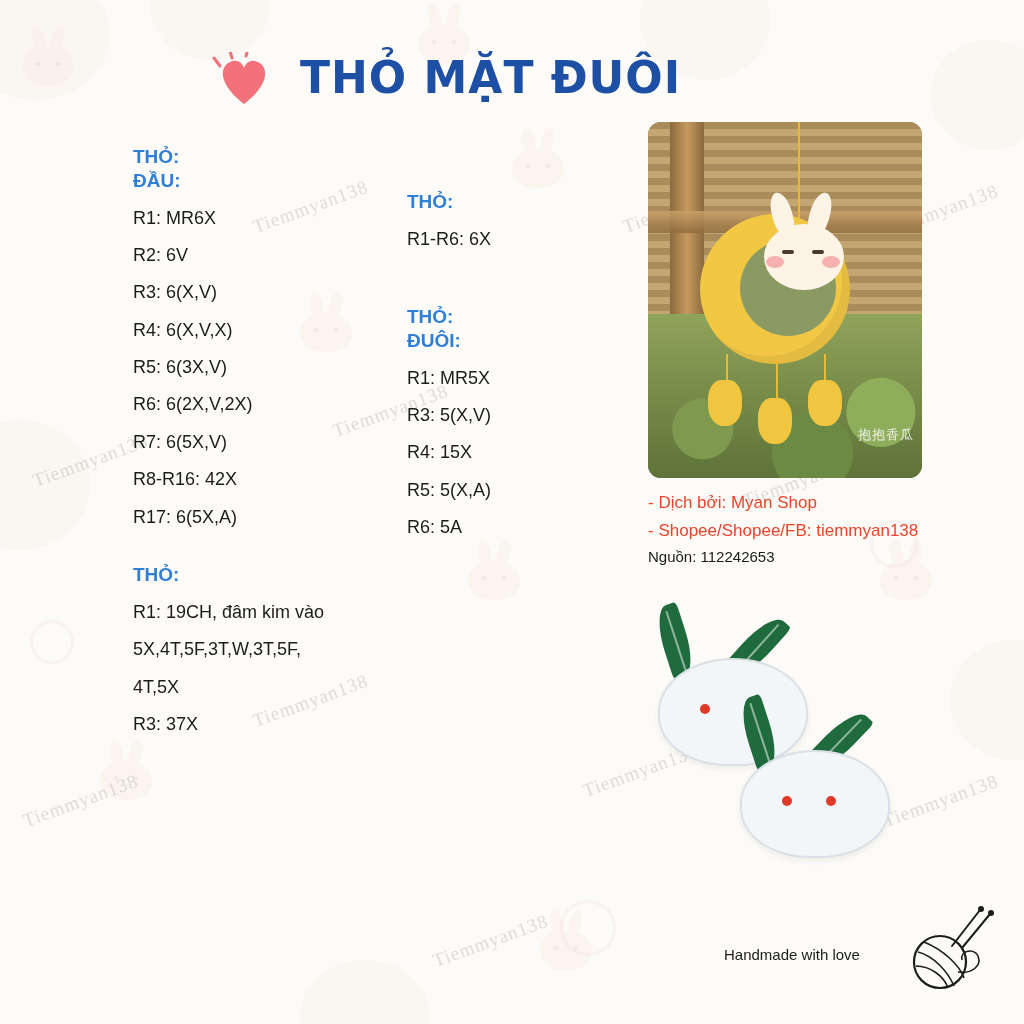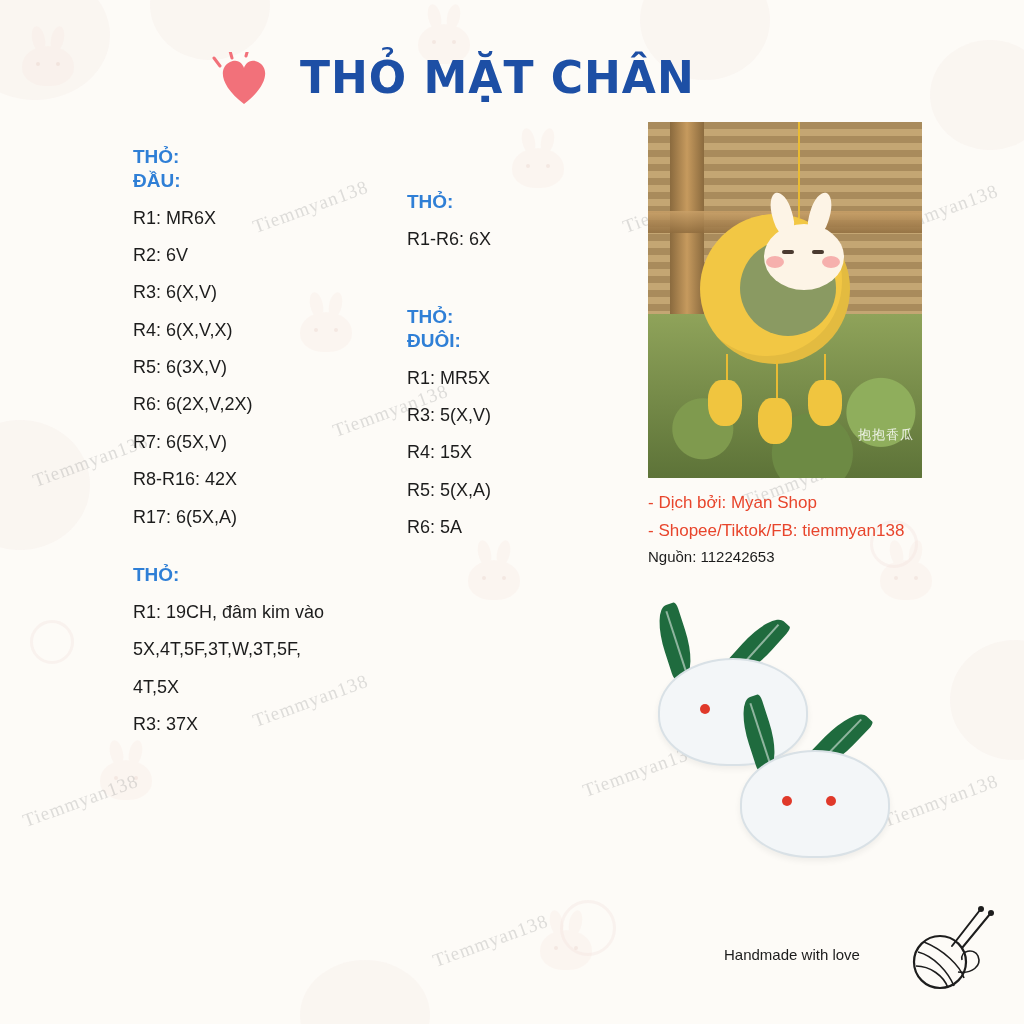--- a/index.html
+++ b/index.html
@@ -102,21 +102,21 @@
     margin: 0 0 14px 0;
     line-height: 1.3;
   }
   .gap { height: 20px; }
 
   
   .photo {
     position: absolute;
     left: 648px; top: 122px;
     width: 274px; height: 356px;
-    border-radius: 1px;
+    border-radius: 13px;
     overflow: hidden;
     background: #6e7f4e;
   }
   .photo .bamboo {
     position: absolute; inset: 0;
     background:
       repeating-linear-gradient(180deg,
         #a98b5c 0px, #a98b5c 7px,
         #c4a673 7px, #c4a673 14px);
   }
@@ -364,21 +364,21 @@
     <div class="wm-text" style="left:880px; top:790px;">Tiemmyan138</div>
     <div class="wm-text" style="left:430px; top:930px;">Tiemmyan138</div>
   </div>
 
   <div class="heart">
     <svg width="64" height="56" viewBox="0 0 64 56">
       <path d="M32 52 C8 34 6 16 18 10 C26 6 31 12 32 16 C33 12 38 6 46 10 C58 16 56 34 32 52 Z" fill="#f2717a"></path>
       <path d="M8 14 L2 6 M20 6 L18 -1 M34 4 L36 -3" stroke="#f2717a" stroke-width="3" stroke-linecap="round" fill="none"></path>
     </svg>
   </div>
-  <div class="title">THỎ MẶT CHÂN</div>
+  <div class="title">THỎ MẶT ĐUÔI</div>
 
   <div class="col col-1">
     <div class="sec-head">
       <div>THỎ:</div>
       <div>ĐẦU:</div>
     </div>
     <div class="row">R1:  MR6X</div>
     <div class="row">R2: 6V</div>
     <div class="row">R3: 6(X,V)</div>
     <div class="row">R4: 6(X,V,X)</div>
@@ -445,21 +445,21 @@
     <div class="string" style="left:176px; top:232px; height:34px;"></div>
     <div class="tassel" style="left:60px;  top:258px;"></div>
     <div class="tassel" style="left:110px; top:276px;"></div>
     <div class="tassel" style="left:160px; top:258px;"></div>
 
     <div class="photo-stamp">抱抱香瓜</div>
   </div>
 
   <div class="credits">
     <div class="credit-line">- Dịch bởi: Myan Shop</div>
-    <div class="credit-line">- Shopee/Tiktok/FB: tiemmyan138</div>
+    <div class="credit-line">- Shopee/Shopee/FB: tiemmyan138</div>
     <div class="credit-src">Nguồn:  112242653</div>
   </div>
 
   <div class="dumplings">
     <div class="leaf" style="left:14px; top:4px;  transform: rotate(-18deg);"></div>
     <div class="leaf" style="left:96px; top:10px; transform: rotate(42deg);"></div>
     <div class="dump" style="left:10px; top:58px;">
       <div class="d-eye l"></div>
       <div class="d-eye r"></div>
     </div>

